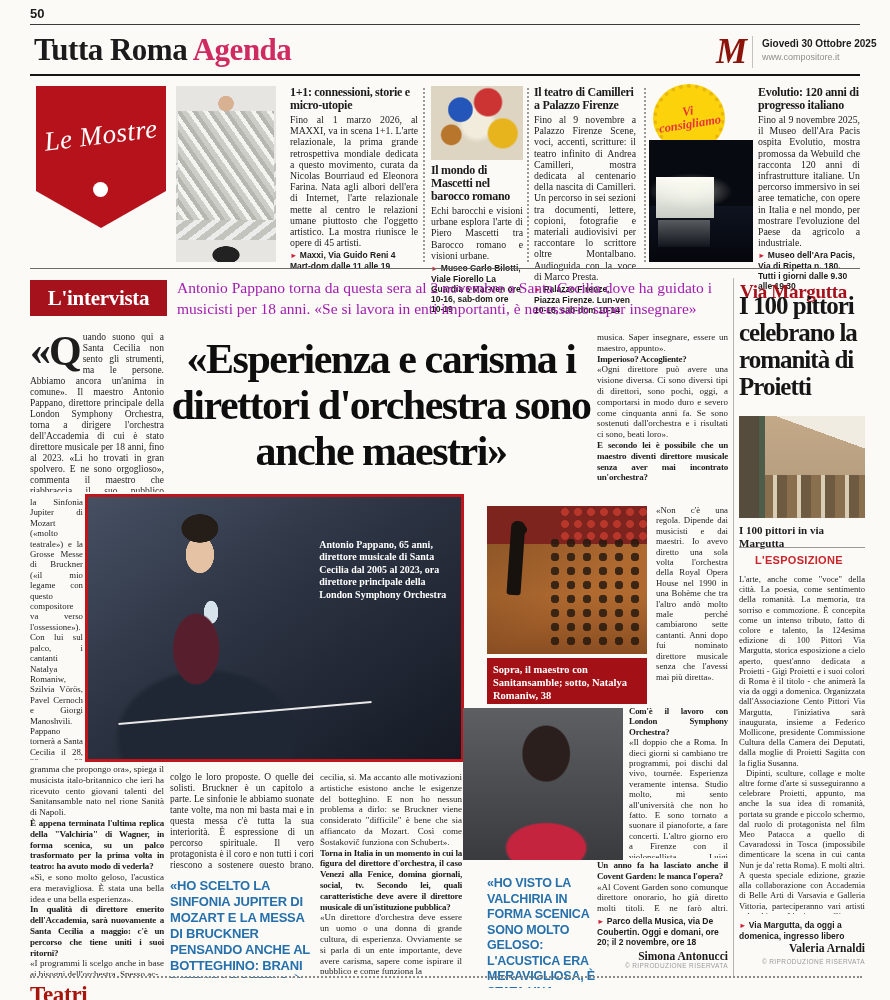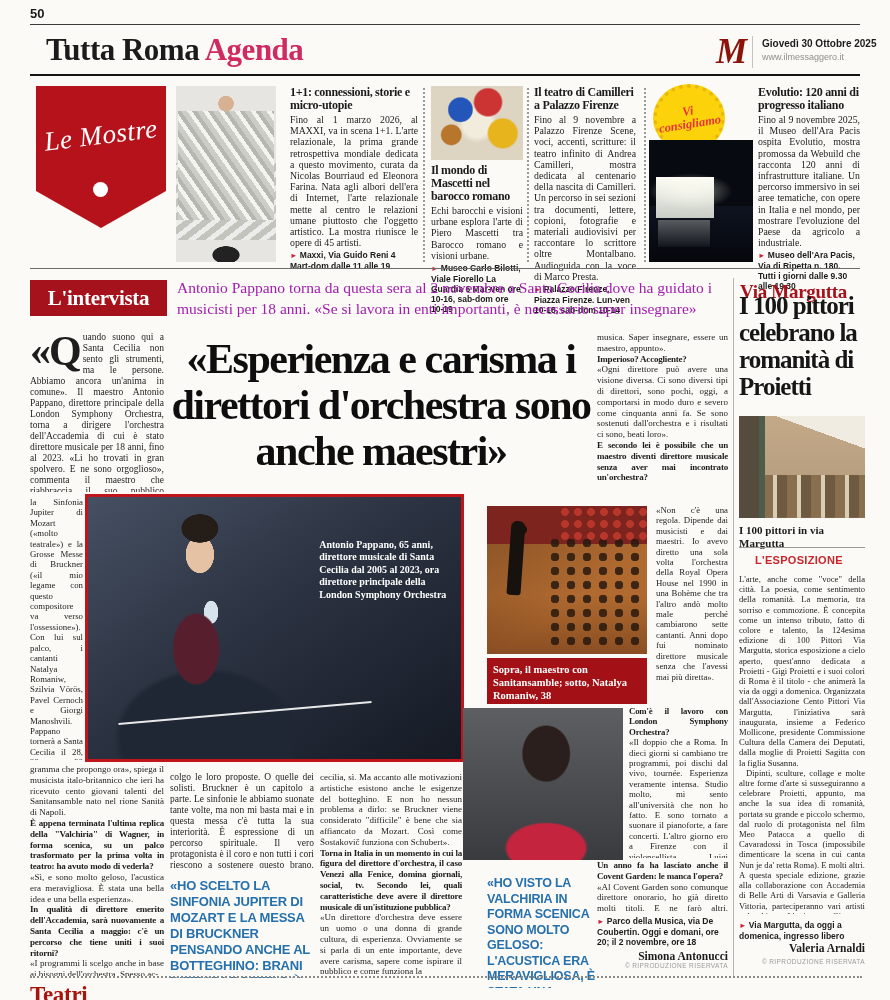--- a/index.html
+++ b/index.html
@@ -25,28 +25,28 @@
   .copyline{font-family:"Liberation Sans","DejaVu Sans",sans-serif;font-size:6.5px;color:#9a9a9a;
         letter-spacing:.4px;text-align:right;}
 </style>
 </head>
 <body>
 
 <div class="page">
 
   <div class="abs sans" style="left:30px;top:6px;font-size:13px;font-weight:bold;">50</div>
   <div class="abs rule" style="left:30px;top:24px;width:830px;height:1px;"></div>
-  <div class="abs" style="left:46px;top:32px;font-size:31px;font-weight:bold;letter-spacing:-.5px;">
+  <div class="abs" style="left:34px;top:32px;font-size:31px;font-weight:bold;letter-spacing:-.5px;">
     <span>Tutta Roma</span>
     <span style="color:#d02a62;">Agenda</span>
   </div>
   <div class="abs" style="left:716px;top:32px;font-size:35px;font-weight:bold;font-style:italic;color:#8c1309;">M</div>
   <div class="abs" style="left:752px;top:36px;width:1px;height:32px;background:#c2c2be;"></div>
   <div class="abs sans" style="left:762px;top:38px;font-size:10px;font-weight:bold;">Giovedì 30 Ottobre 2025</div>
-  <div class="abs sans" style="left:762px;top:52px;font-size:9px;color:#8f8f8b;">www.ilmessaggero.it</div>
+  <div class="abs sans" style="left:762px;top:52px;font-size:9px;color:#8f8f8b;">www.compositore.it</div>
   <div class="abs" style="left:30px;top:74px;width:830px;height:2px;background:#141414;"></div>
 
   <div class="abs" style="left:36px;top:86px;width:130px;height:142px;background:#b5121b;
        clip-path:polygon(0 0,100% 0,100% 74%,50% 100%,0 74%);">
     <div style="position:absolute;left:0;top:34px;width:100%;text-align:center;color:#fff;font-style:italic;
          font-size:27px;transform:rotate(-7deg);letter-spacing:.5px;">Le Mostre</div>
     <div style="position:absolute;left:57px;top:96px;width:15px;height:15px;border-radius:50%;background:#fff;"></div>
   </div>
 
   <div class="abs photo" style="left:176px;top:86px;width:100px;height:176px;background:

